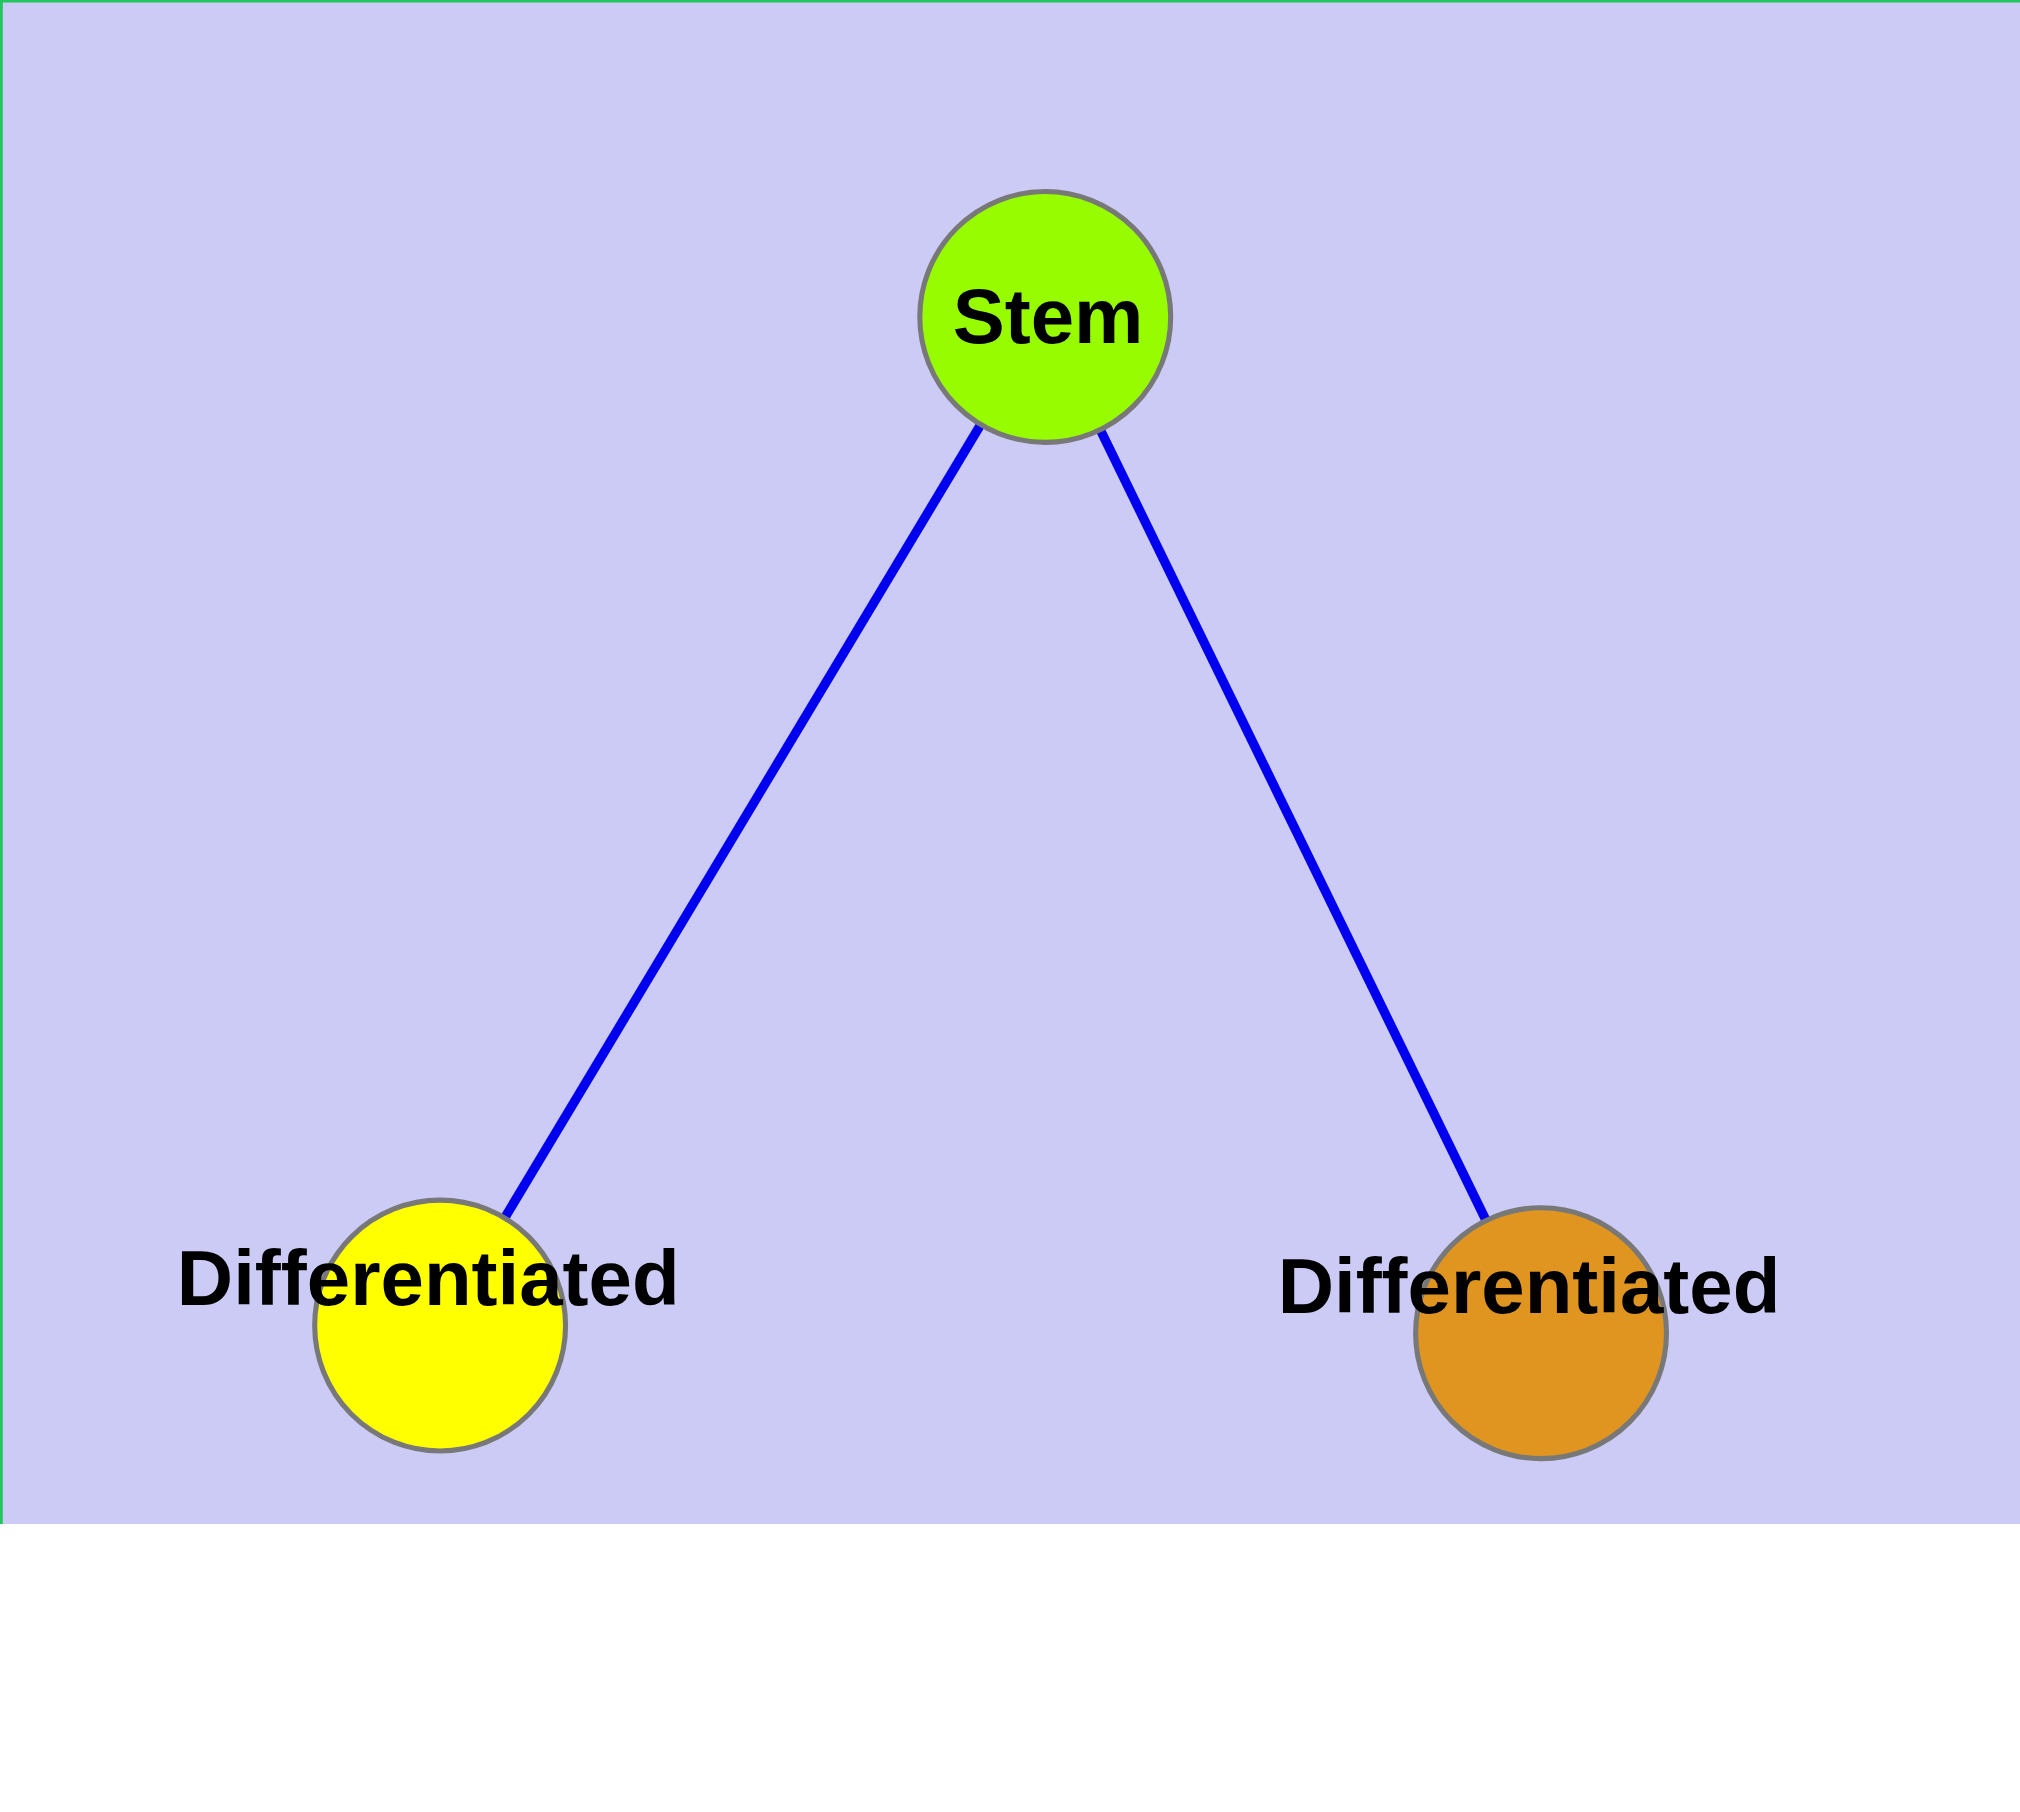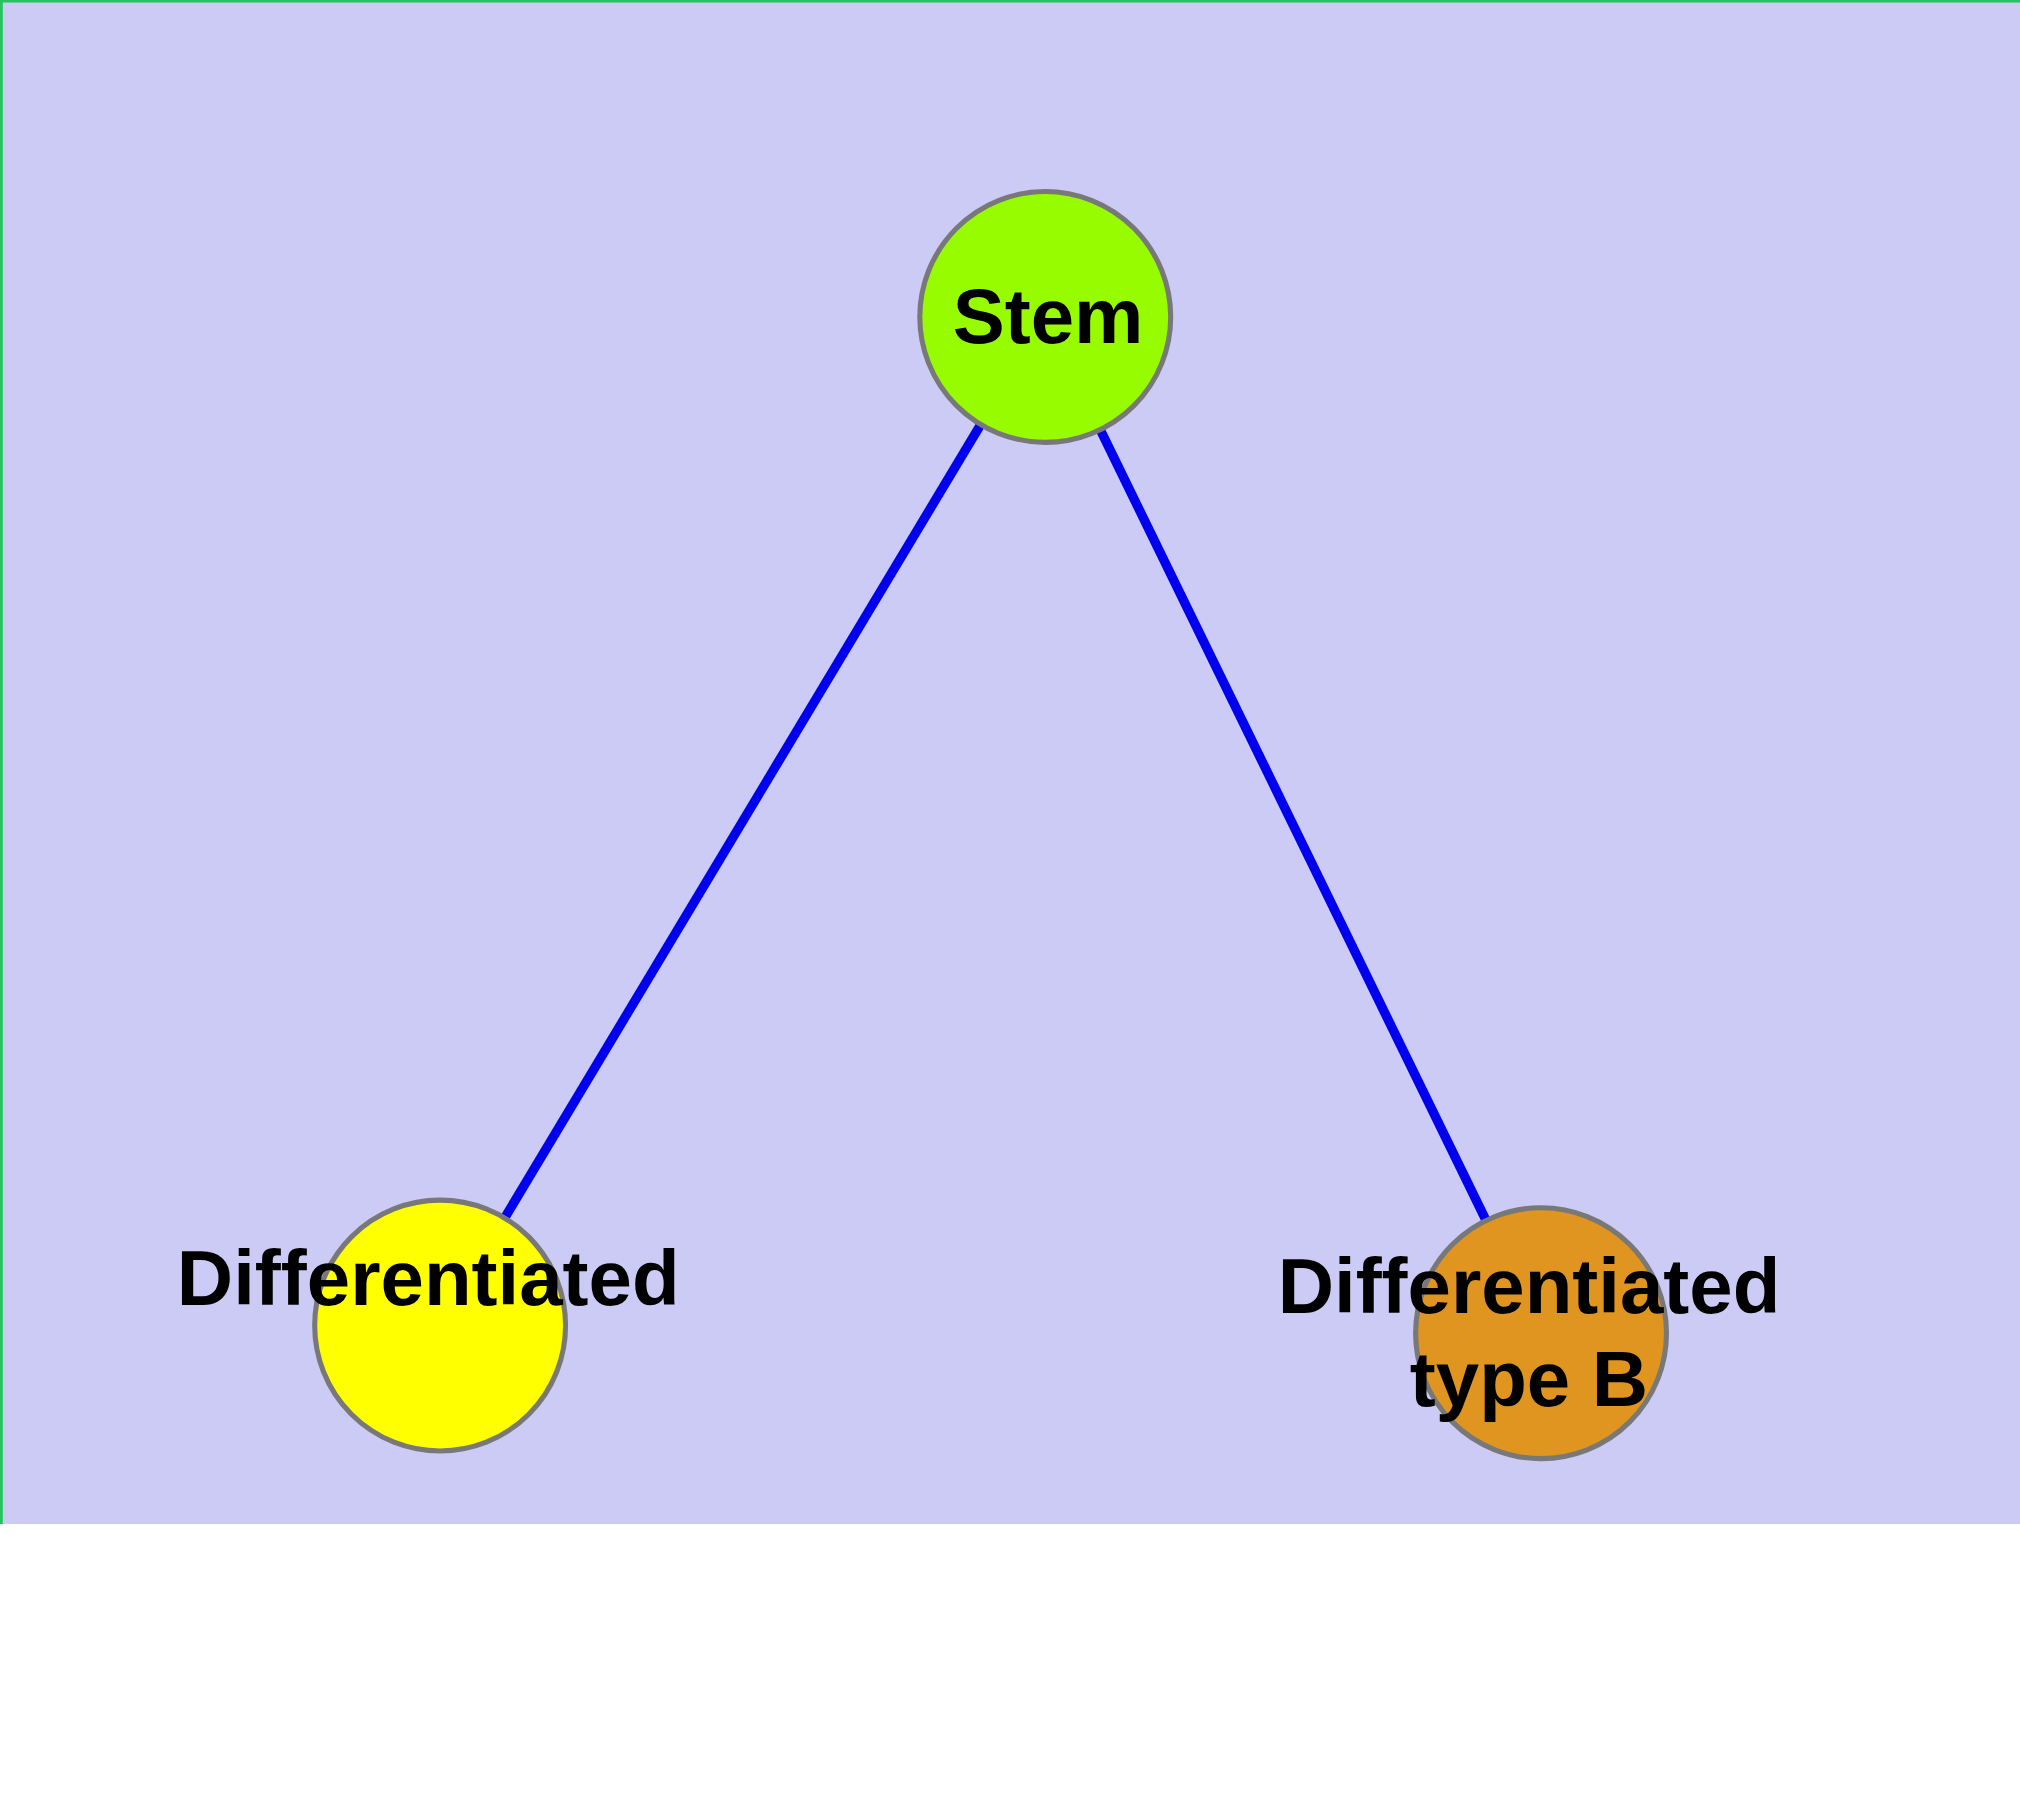--- a/index.html
+++ b/index.html
@@ -64,17 +64,16 @@
   <div class="node-label label-stem">
     <span class="line">Stem</span>
   </div>
 
   <div class="node-label label-type-a">
     <span class="line">Differentiated</span>
   </div>
 
   <div class="node-label label-type-b">
     <span class="line">Differentiated</span>
-    <span class="line">type B</span>
   </div>
 
 </div>
 
 
 </body></html>

